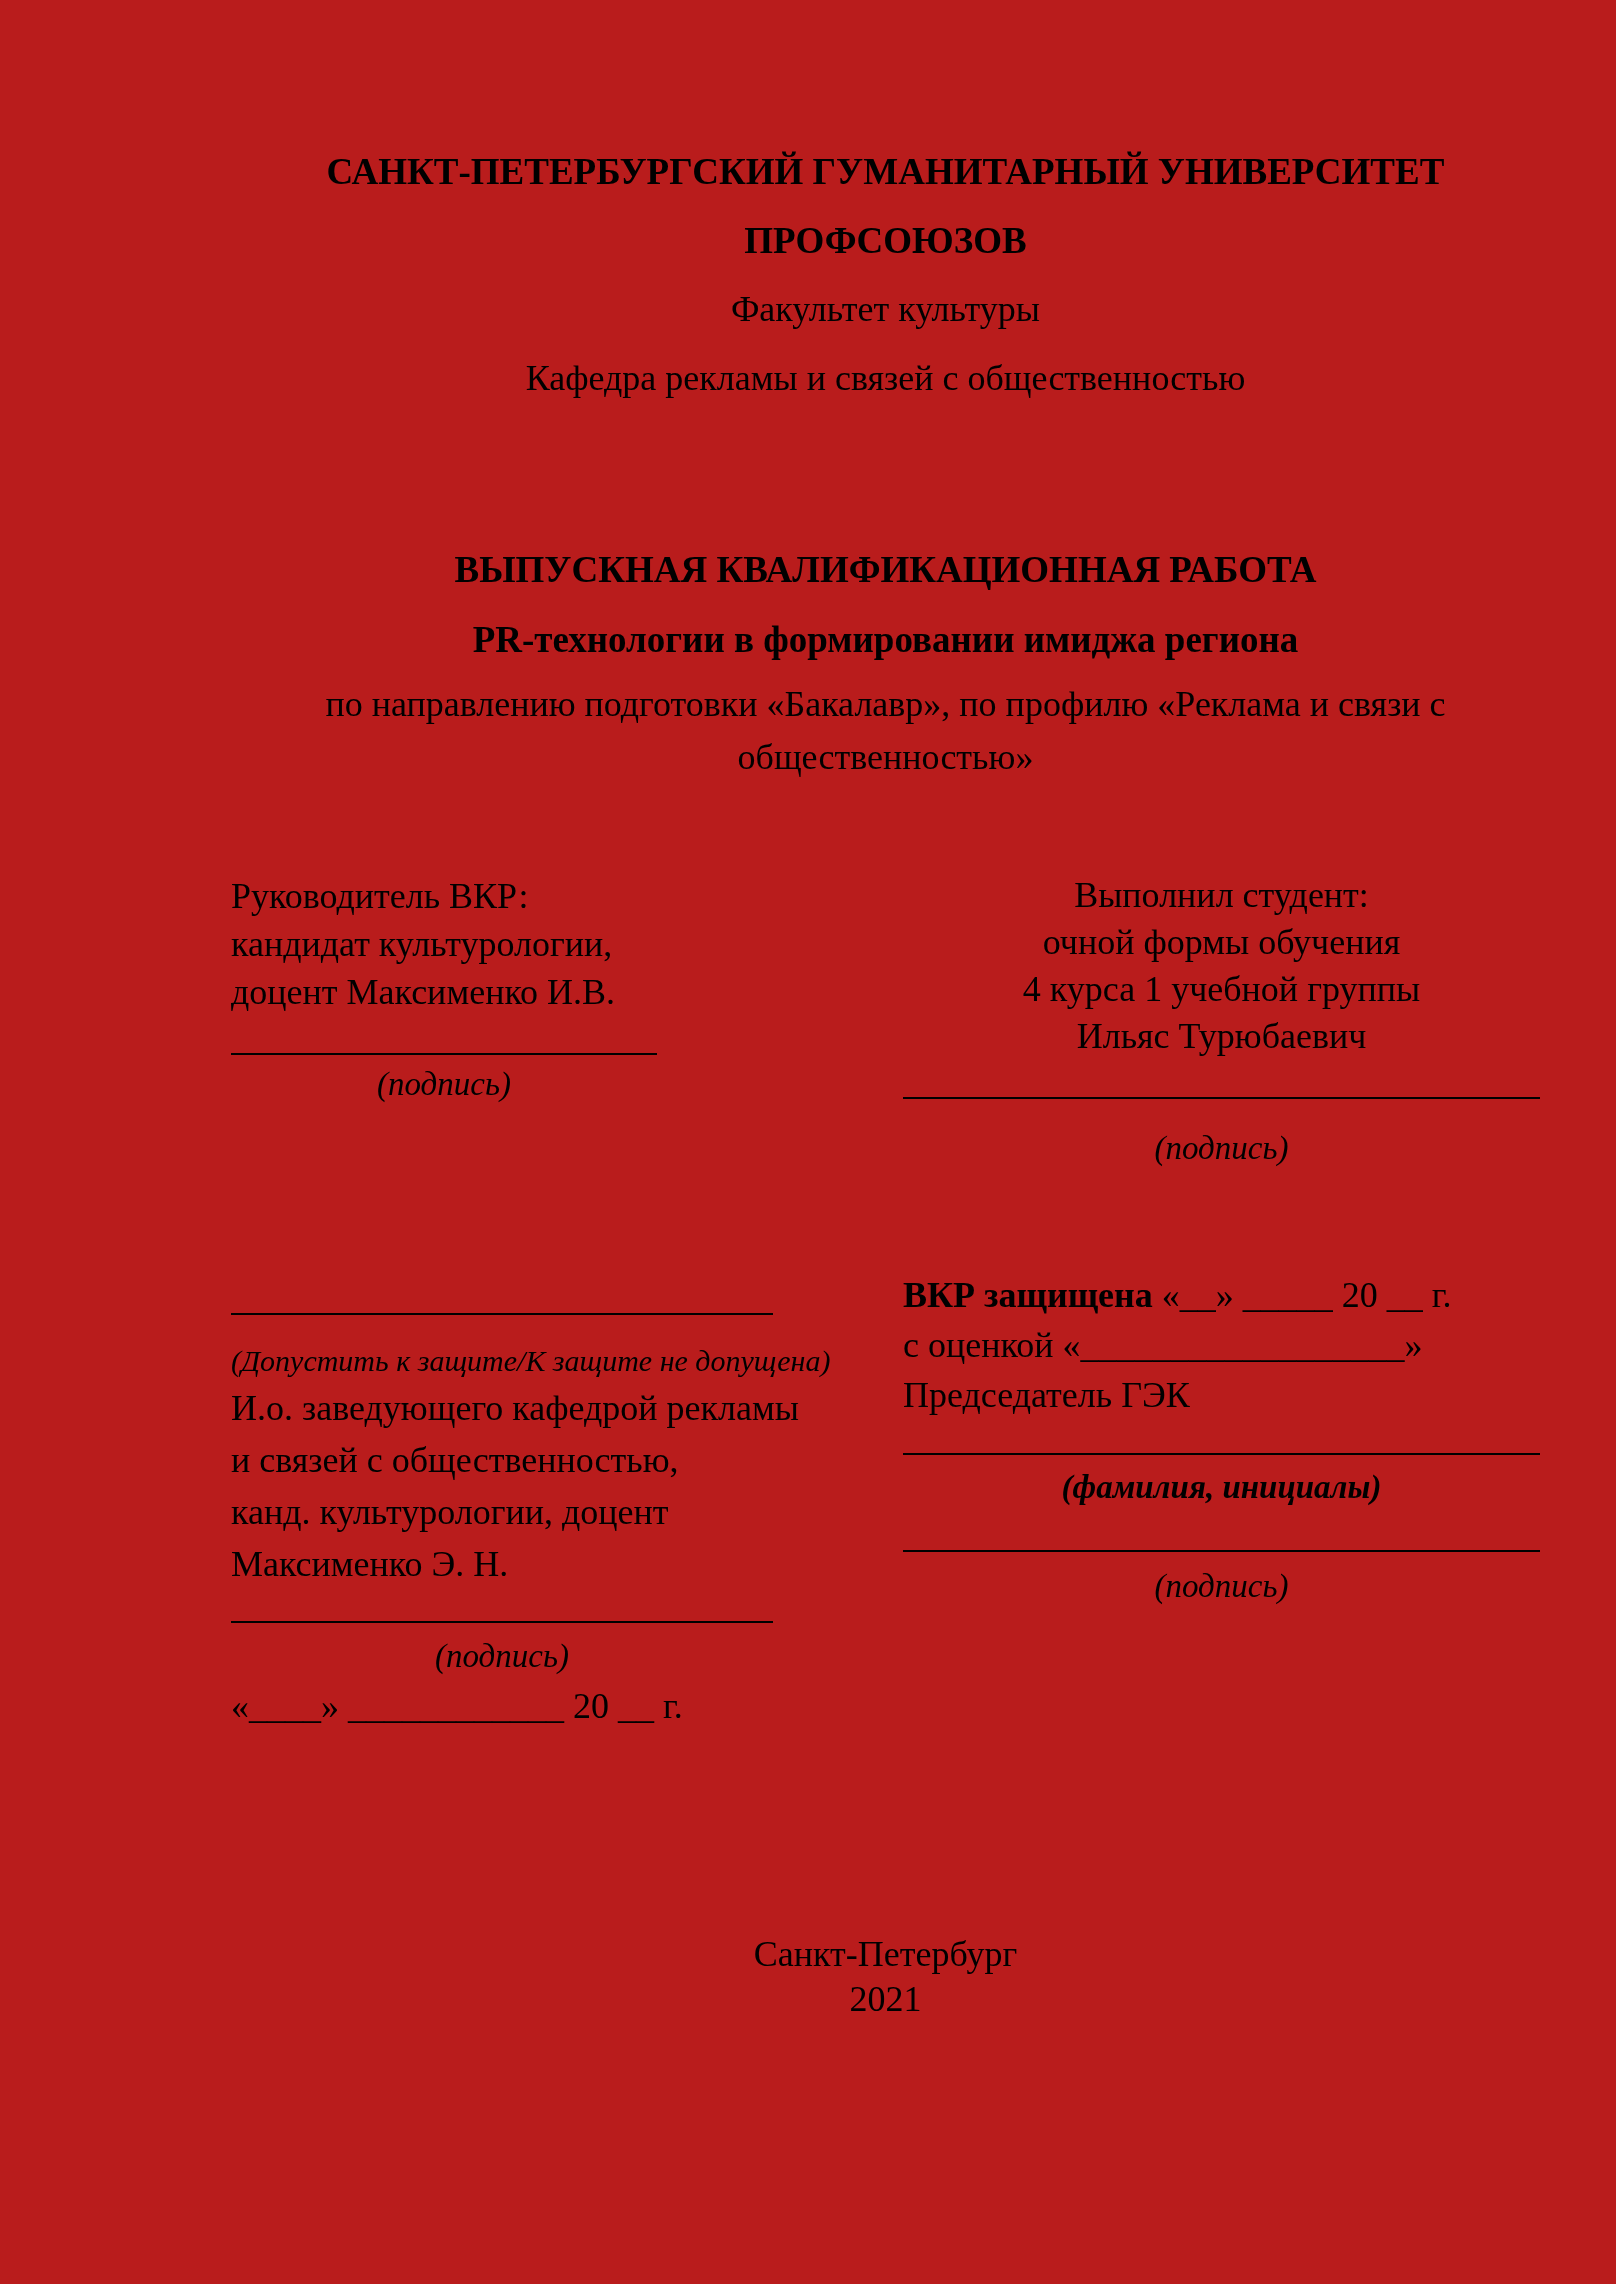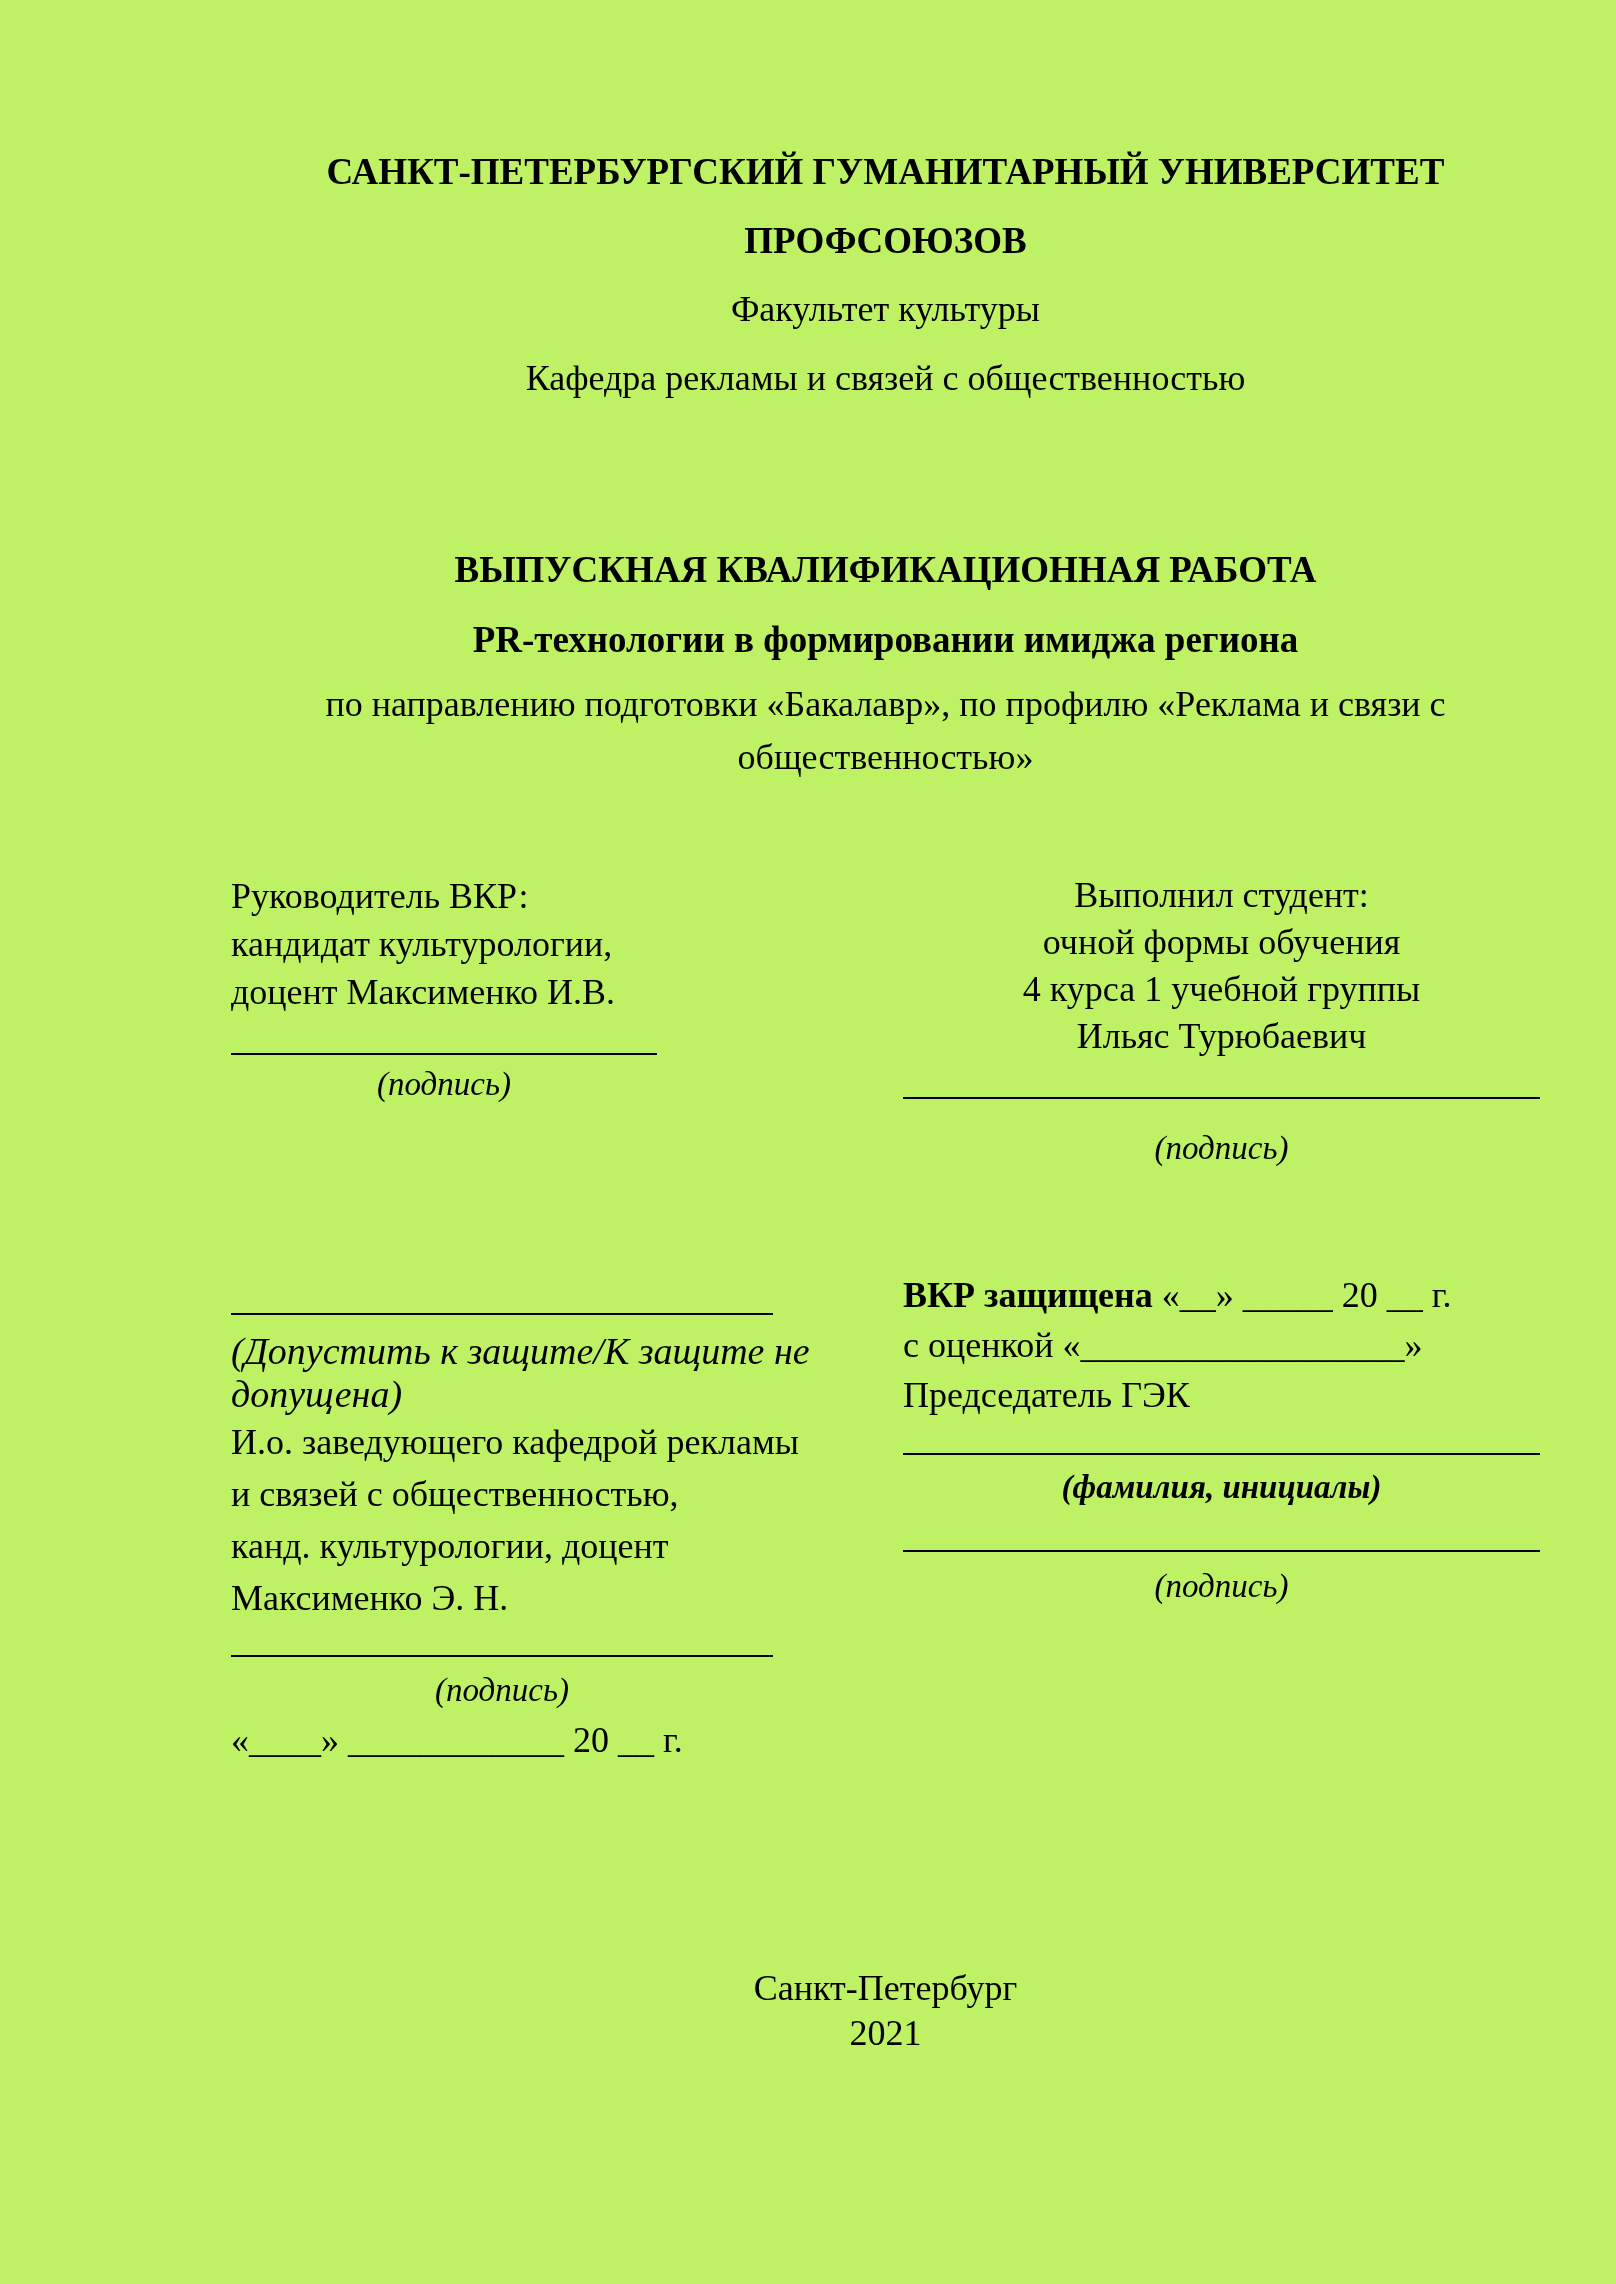--- a/index.html
+++ b/index.html
@@ -1,17 +1,17 @@
 <!DOCTYPE html>
 <html lang="ru" style="font-size:12.5px"><head>
 <meta charset="utf-8">
 <style>
   html,body{margin:0;padding:0;background:#e8e8e8;}
   .page{
-    width:1617px;height:2284px;background:#bef264;color:#000000;
+    width:1617px;height:2284px;background:#b91c1c;color:#000000;
     font-family:"Liberation Serif","DejaVu Serif",serif;
     font-size:36px;margin:0 auto;overflow:hidden;box-sizing:border-box;
   }
   .content{padding:137px 77px 0 231px;}
   p{margin:0;}
   .center{text-align:center;}
   .bold{font-weight:bold;}
   
   .hdr p{line-height:69px;}
   .hdr .h-bold{font-size:37px;font-weight:bold;}
@@ -29,21 +29,21 @@
   .col-sup .sigline{width:426px;margin-top:37px;}
   .col-sup .caption{width:426px;margin-top:9.4px;}
   .col-stu{width:637px;text-align:center;}
   .col-stu p.body{line-height:47px;}
   .col-stu .sigline{width:100%;margin-top:37px;}
   .col-stu .caption{margin-top:30px;}
   
   .lowcols{display:flex;margin-top:102px;}
   .low-left{width:672px;}
   .low-left .sig1{width:542px;margin-top:43px;}
-  .low-left .note{font-size:38px;font-style:italic;line-height:43px;margin-top:15px;}
+  .low-left .note{font-size:30px;font-style:italic;line-height:43px;margin-top:24px;}
   .low-left p.body{line-height:52px;}
   .low-left .sig2{width:542px;margin-top:31px;}
   .low-left .caption{width:542px;margin-top:14px;}
   .low-left .date-row{margin-top:6.2px;line-height:47px;}
   .low-right{width:637px;}
   .low-right p.body{line-height:50px;}
   .low-right .sigA{width:100%;margin-top:33px;}
   .low-right .capA{margin-top:12.5px;font-weight:bold;}
   .low-right .sigB{width:100%;margin-top:43px;}
   .low-right .capB{margin-top:15.6px;}

